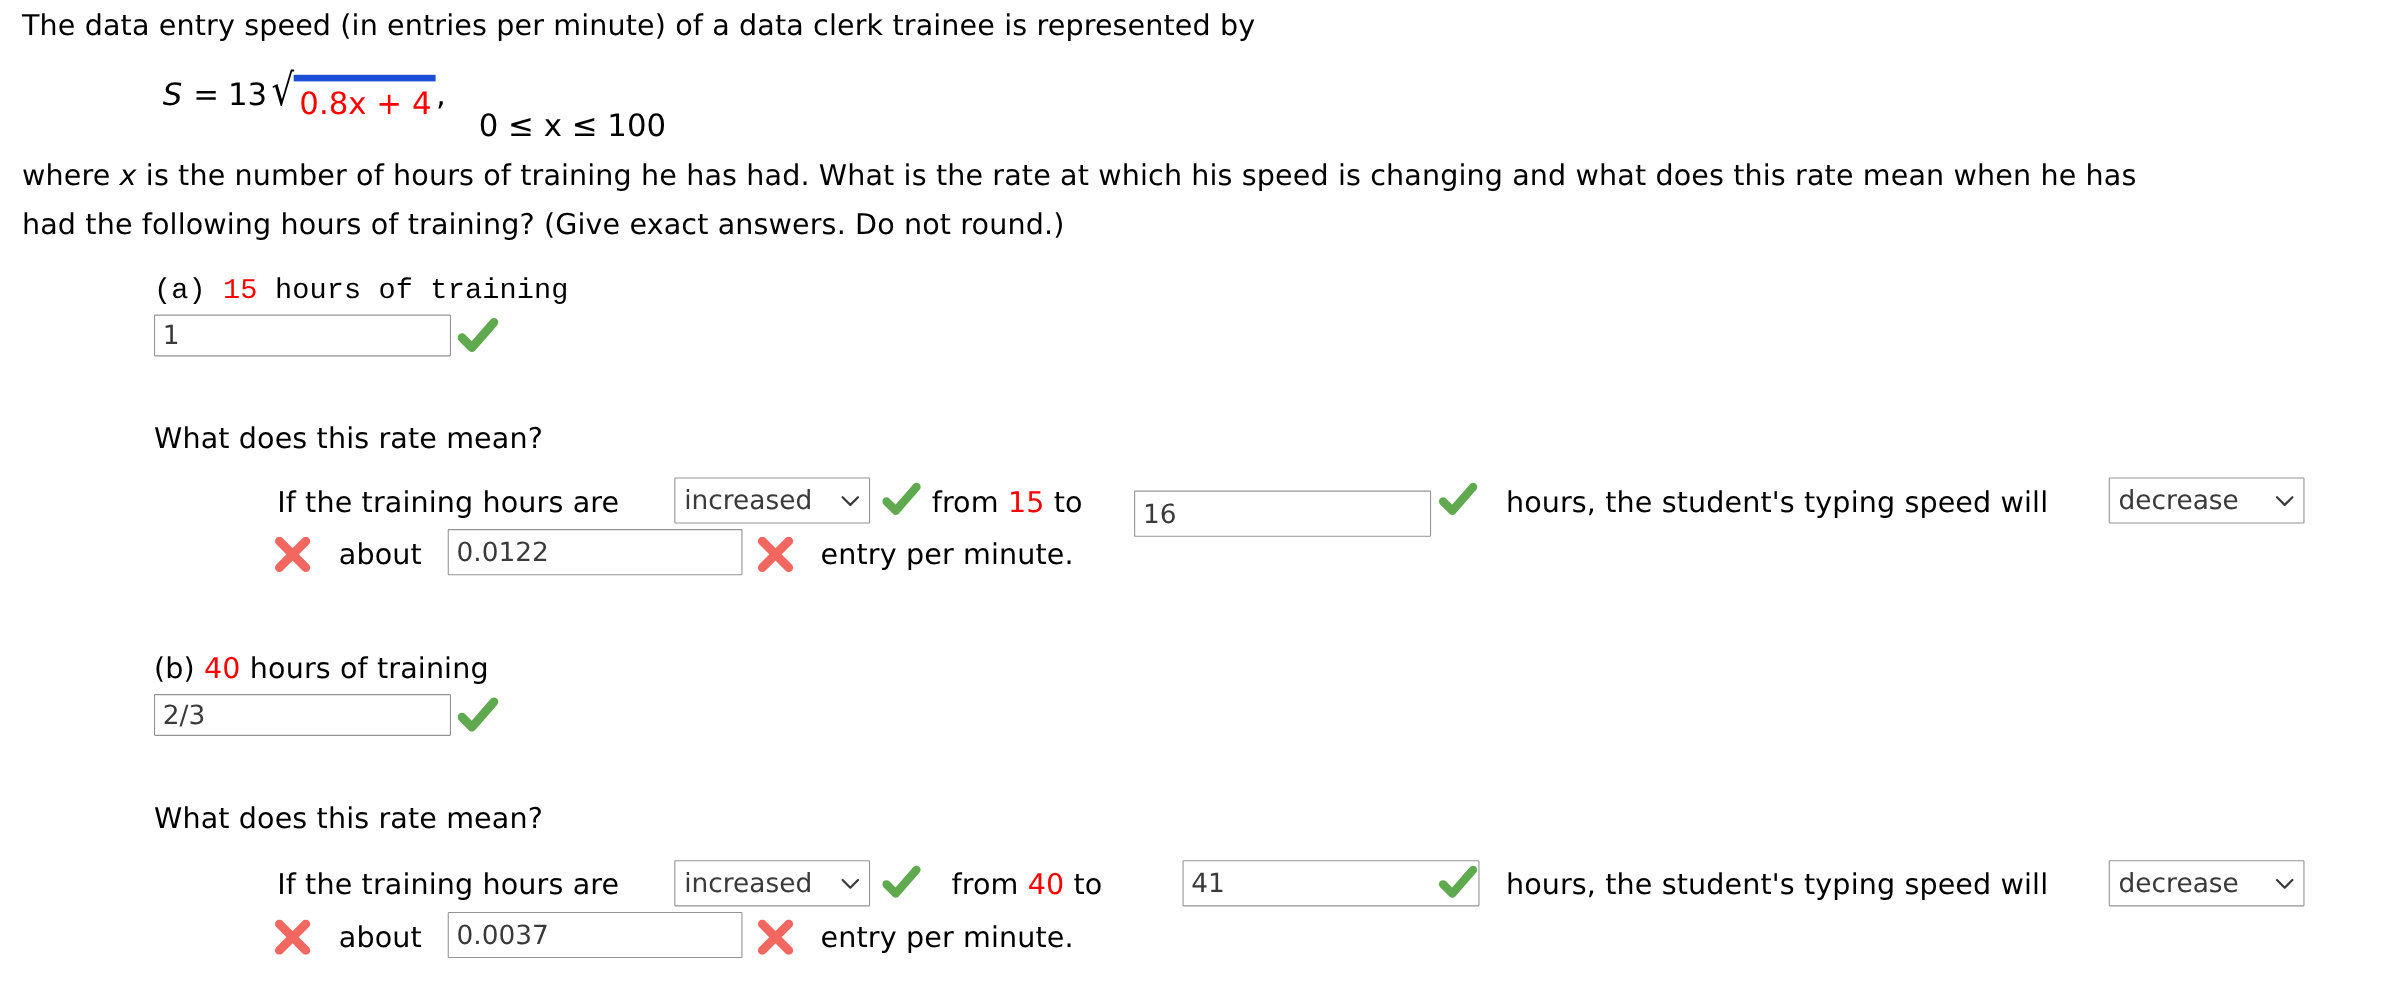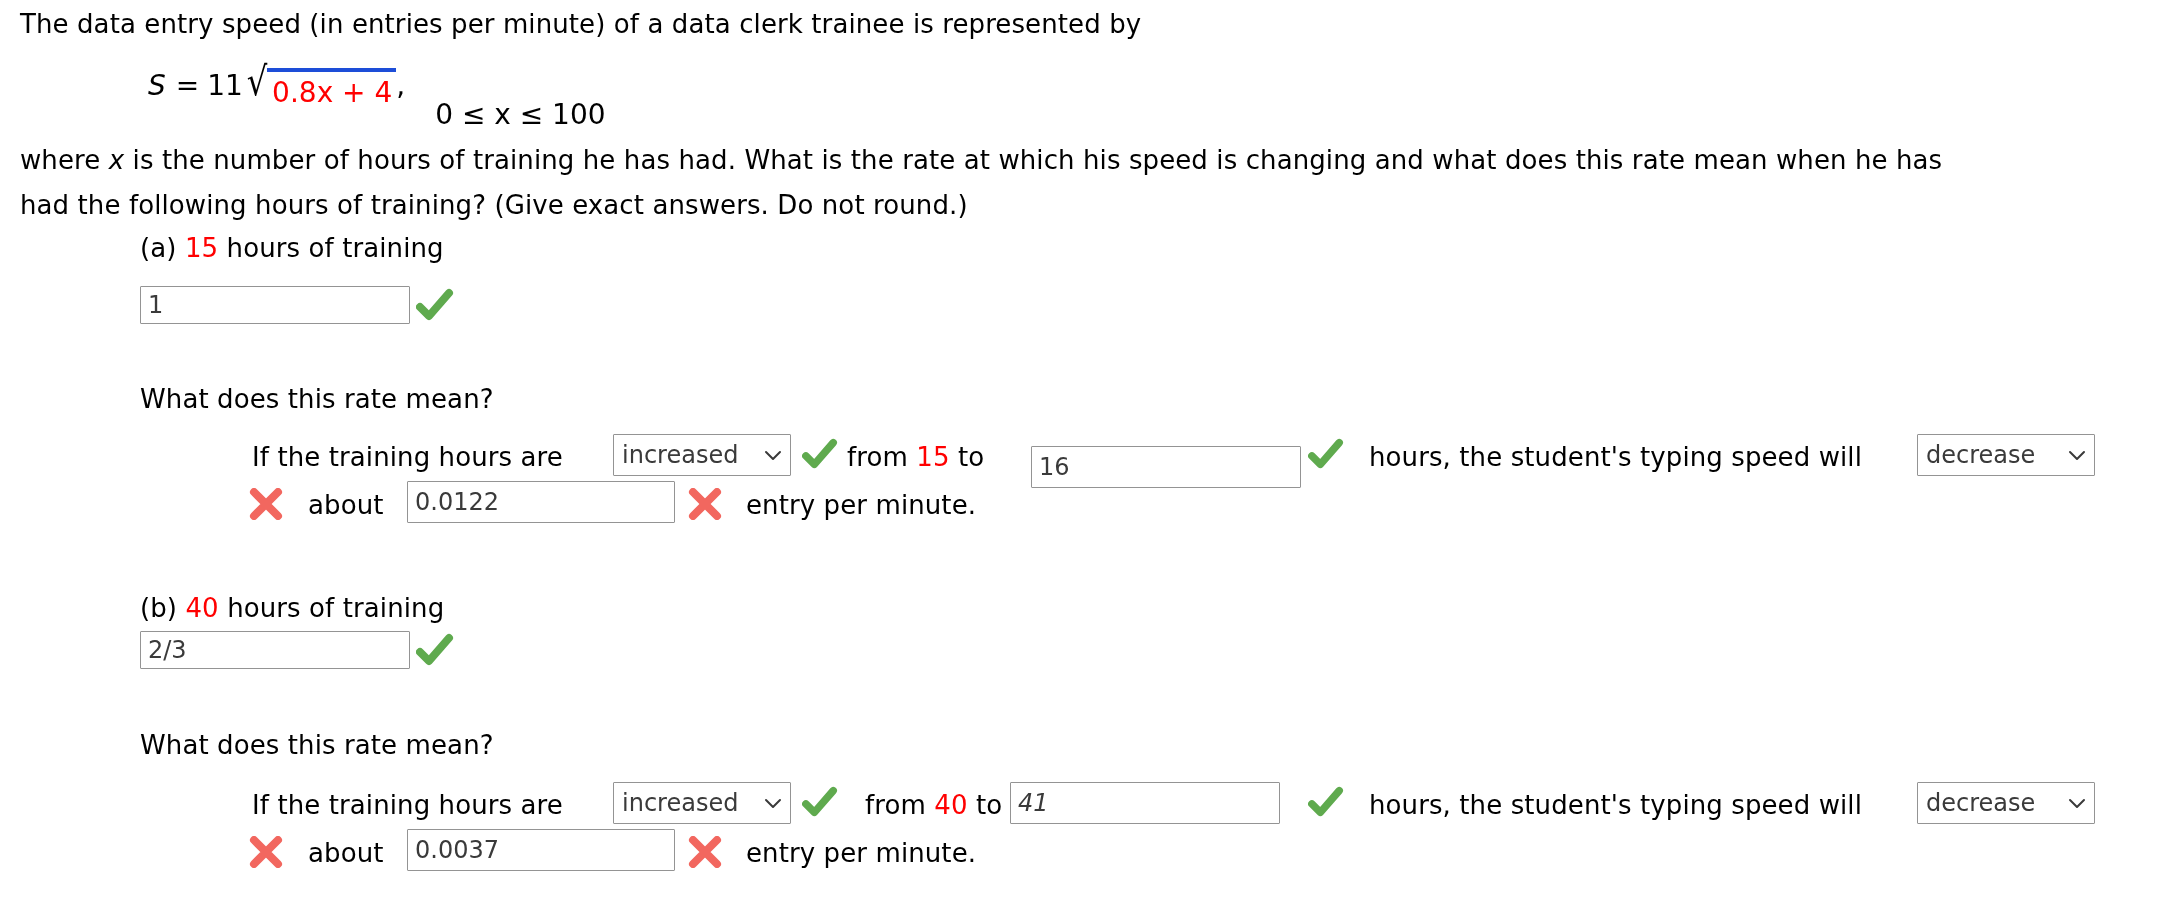--- a/index.html
+++ b/index.html
@@ -53,21 +53,21 @@
   .radical .sign {
     font-size: 38px;
     line-height: 28px;
     display: inline-block;
     transform: scaleX(0.85) scaleY(1.05);
     margin-right: -2px;
     position: relative;
     top: 0px;
   }
   .radical .body {
-    border-top: 4px solid #1d4ed8;
+    border-top: 6px solid #1d4ed8;
     padding: 3px 4px 0 5px;
     display: inline-block;
   }
   .formula .tail { margin-left: 0px; }
   .formula .domain { margin-left: 30px; margin-top: 29px; }
 
   
   .txtbox {
     position: absolute;
     box-sizing: border-box;
@@ -114,35 +114,35 @@
 </head>
 <body>
 
 <div class="page">
 
   <div class="prose" style="left:20px; top:8px;">The data entry speed (in entries per minute) of a data clerk trainee is represented by</div>
 
   <div class="formula">
     <span class="lead">S</span>
     <span style="margin:0 8px;">=</span>
-    <span>11</span>
+    <span>13</span>
     <span class="radical">
       <span class="sign">√</span>
       <span class="body red">0.8x + 4</span>
     </span>
     <span class="tail">,</span>
     <span class="domain">0 ≤ x ≤ 100</span>
   </div>
 
   <div class="prose" style="left:20px; top:144px;">
     <span>where </span><span class="ital">x</span><span> is the number of hours of training he has had. What is the rate at which his speed is changing and what does this rate mean when he has</span>
   </div>
   <div class="prose" style="left:20px; top:189px;">had the following hours of training? (Give exact answers. Do not round.)</div>
 
-  <div class="prose" style="left:140px; top:232px;">
+  <div class="prose" style="left:140px; top:248px;font-family:Liberation Mono, monospace;">
     <span>(a)</span>
     <span class="red">15</span>
     <span>hours of training</span>
   </div>
 
   <input class="txtbox" type="text" style="left: 140px; top: 286px; width: 270px; height: 38px;" value="1">
   <span class="mark" style="left:416px; top:288px;">
     <svg width="38" height="34" viewBox="0 0 38 34">
       <path d="M4 19 L13 28 L33 5" fill="none" stroke="#5faa4e" stroke-width="8" stroke-linecap="round" stroke-linejoin="round"></path>
     </svg>
@@ -241,21 +241,21 @@
       <path d="M4 19 L13 28 L33 5" fill="none" stroke="#5faa4e" stroke-width="8" stroke-linecap="round" stroke-linejoin="round"></path>
     </svg>
   </span>
 
   <div class="prose" style="left:865px; top:789px;">
     <span>from</span>
     <span class="red">40</span>
     <span>to</span>
   </div>
 
-  <input class="txtbox" type="text" style="left: 1010px; top: 782px; width: 270px; height: 42px; font-style: italic;" value="41">
+  <input class="txtbox" type="text" style="left: 1075px; top: 782px; width: 270px; height: 42px;" value="41">
 
   <span class="mark" style="left:1308px; top:786px;">
     <svg width="36" height="32" viewBox="0 0 38 34">
       <path d="M4 19 L13 28 L33 5" fill="none" stroke="#5faa4e" stroke-width="8" stroke-linecap="round" stroke-linejoin="round"></path>
     </svg>
   </span>
 
   <div class="prose" style="left:1369px; top:789px;">hours, the student's typing speed will</div>
 
   <div class="dropdown" style="left:1917px; top:782px; width:178px; height:42px;">

